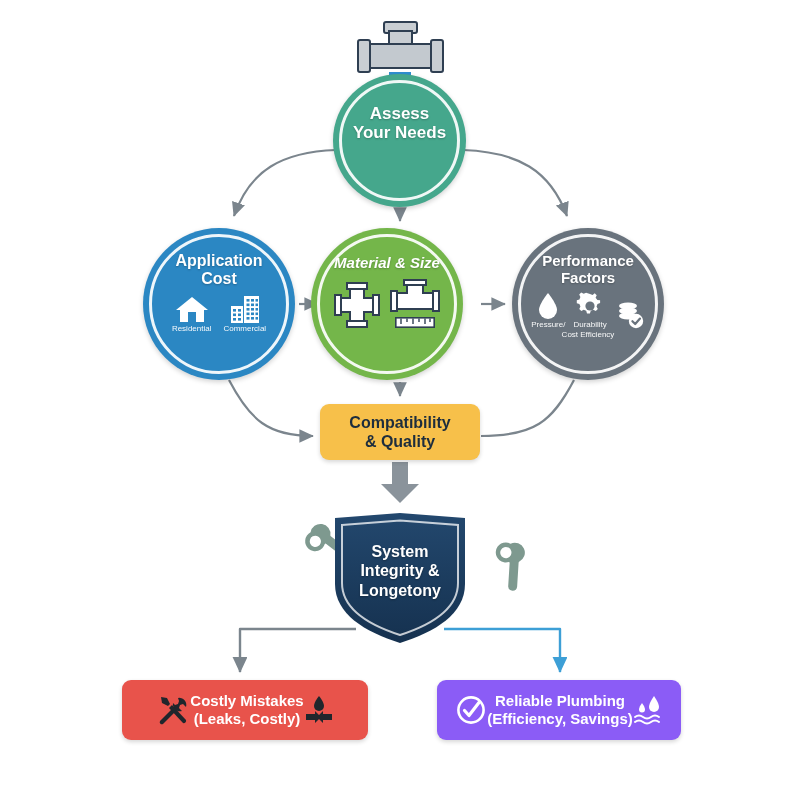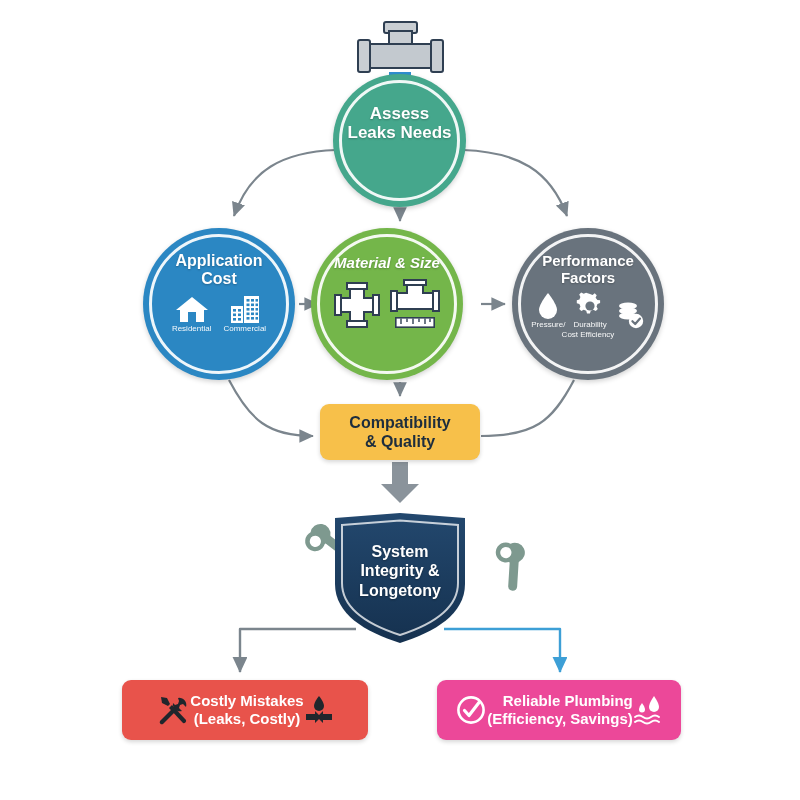--- a/index.html
+++ b/index.html
@@ -70,21 +70,21 @@
   }
 
   
   .obox{
     height:60px;border-radius:9px;
     display:flex;align-items:center;justify-content:center;gap:0;
     color:#ffffff;font-weight:bold;font-size:15px;text-align:center;line-height:1.18;
     box-shadow:0 2px 4px rgba(0,0,0,.16);
   }
   #badbox{left:122px;top:680px;width:246px;background:#e8534b;}
-  #goodbox{left:437px;top:680px;width:244px;background:#ec4899;text-align:right;}
+  #goodbox{left:437px;top:680px;width:244px;background:#8b5cf6;}
   .obox .txt{flex:0 0 auto;}
   .obox .gl{flex:0 0 auto;display:flex;align-items:center;}
 </style>
 </head>
 <body>
 
 <div id="stage">
 
   <svg class="layer" viewBox="0 0 800 800">
     <defs>
@@ -137,21 +137,21 @@
     <g>
       <rect x="389" y="72" width="22" height="27" fill="#2f8fd0"></rect>
       <path d="M378,97 L422,97 L400,123 Z" fill="#2f8fd0"></path>
     </g>
   </svg>
 
   <div class="node circ" id="assess">
     <div class="ring"></div>
     <div class="ttl">
       <div>Assess</div>
-      <div>Leaks Needs</div>
+      <div>Your Needs</div>
     </div>
   </div>
 
   <div class="node circ" id="apptype">
     <div class="ring"></div>
     <div class="ttl">
       <div>Application</div>
       <div>Cost</div>
     </div>
     <div class="iconrow" style="gap:12px;margin-top:6px;align-items:center;">

